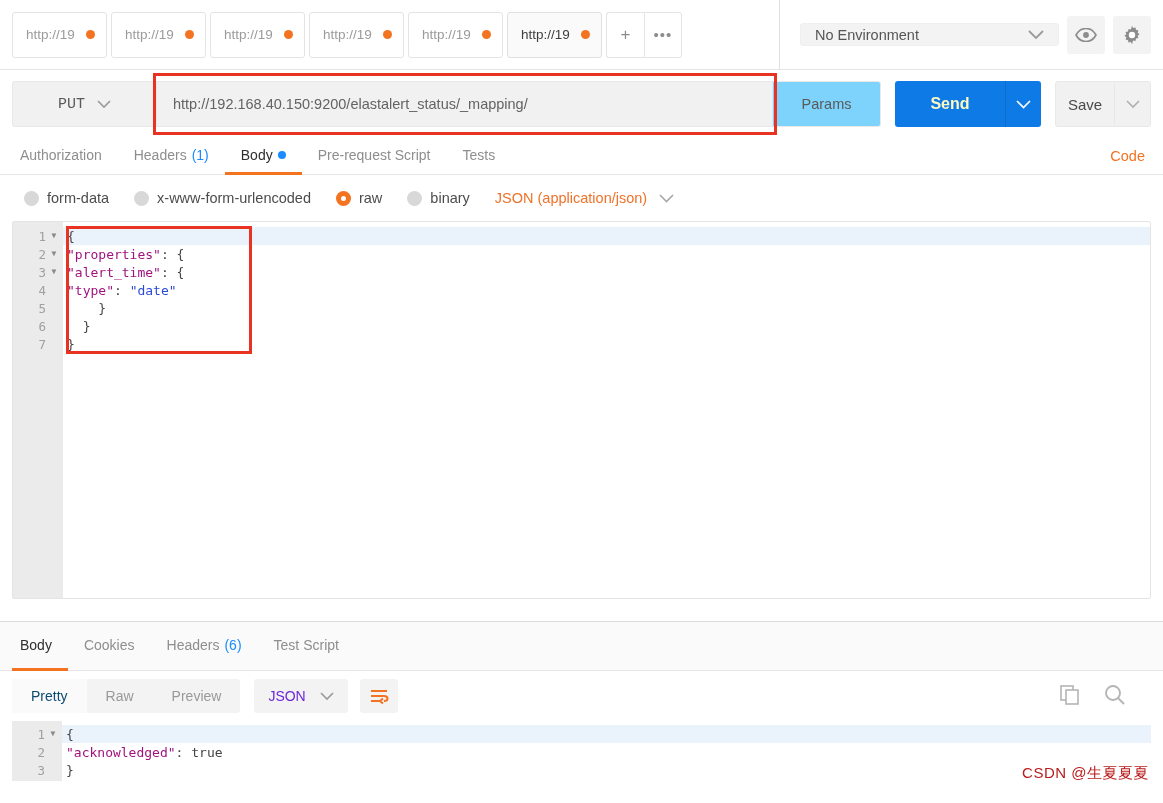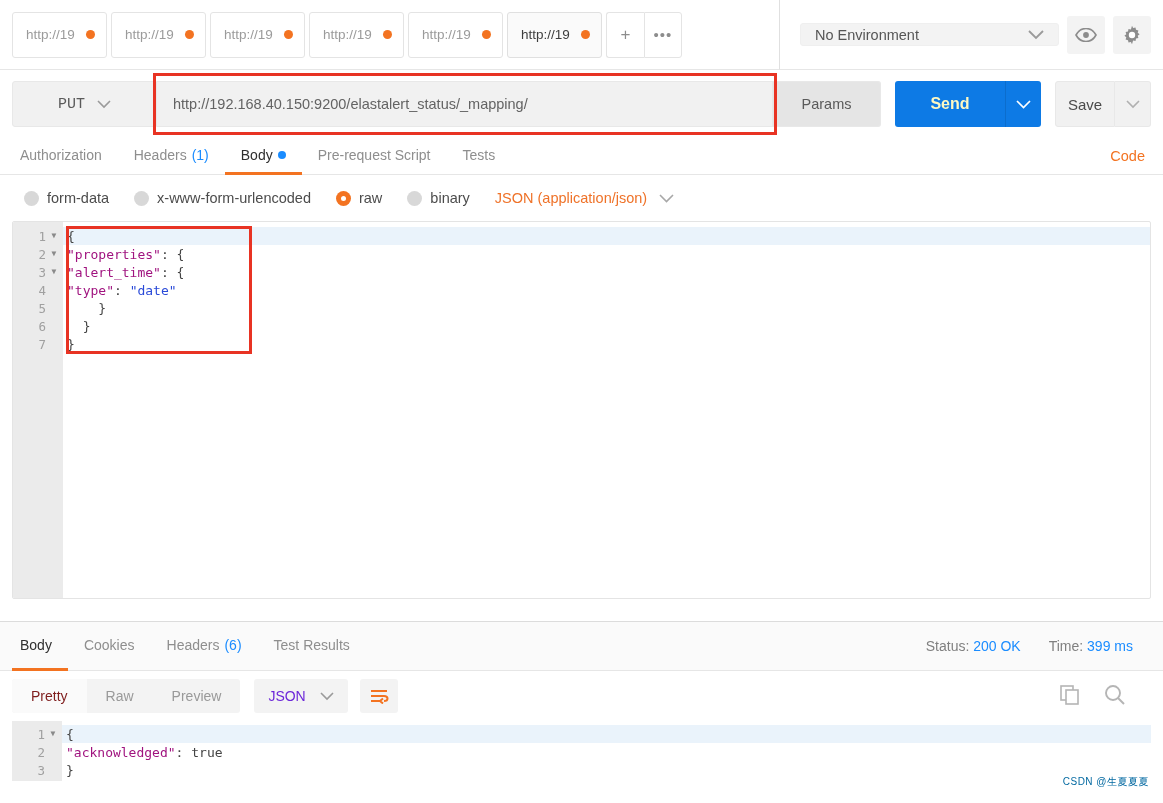--- a/index.html
+++ b/index.html
@@ -145,21 +145,21 @@
     color: #636363;
     cursor: text;
   }
   .redbox {
     position: absolute;
     border: 3px solid #e83323;
     pointer-events: none;
   }
   .params-btn {
     width: 108px; height: 46px;
-    background: #e5e5e5;
+    background: #7dd3fc;
     border: 1px solid #e8e8e8;
     border-left: none;
     border-radius: 0 3px 3px 0;
     display: flex; align-items: center; justify-content: center;
     font-size: 14.5px; color: #5a5a5a;
     cursor: pointer;
   }
   .send-group { display: flex; margin-left: 14px; }
   .send-btn {
     width: 110px; height: 46px;
@@ -347,21 +347,21 @@
     border-radius: 3px;
     overflow: hidden;
   }
   .seg div {
     display: flex; align-items: center; justify-content: center;
     padding: 0 19px;
     font-size: 14px;
     color: #999;
     cursor: pointer;
   }
-  .seg div.on { background: #fafafa; color: #7f1d1d; }
+  .seg div.on { background: #fafafa; color: #0c4a6e; }
   .fmt-select {
     height: 34px;
     margin-left: 14px;
     background: #f3f3f3;
     border-radius: 3px;
     display: flex; align-items: center; gap: 14px;
     padding: 0 14px;
     font-size: 14px; color: #6d28d9;
     cursor: pointer;
   }
@@ -375,23 +375,23 @@
   }
   .fmt-right { margin-left: auto; display: flex; align-items: center; gap: 22px; padding-right: 24px; }
 
   .resp-editor { display: flex; margin: 0 12px; background: #fff; height: 60px; position: relative;}
   .resp-gutter { width: 50px; flex: 0 0 50px; background: #ebebeb; padding-top: 4px; }
   .resp-code { flex: 1; padding-top: 4px; }
 
   .watermark {
     position: absolute;
     right: 14px;
-    bottom: 14px;
-    font-size: 10px;
-    color: #0369a1;
+    bottom: 20px;
+    font-size: 15px;
+    color: #b91c1c;
     letter-spacing: .5px;
   }
 </style>
 </head>
 <body>
 
 <div class="tabbar">
   <div class="tabbar-left">
     <div class="req-tab">
       <span>http://19</span>
@@ -582,31 +582,21 @@
     <span>Body</span>
   </div>
   <div class="rtab">
     <span>Cookies</span>
   </div>
   <div class="rtab">
     <span>Headers</span>
     <span class="cnt">(6)</span>
   </div>
   <div class="rtab">
-    <span>Test Results</span>
-  </div>
-  <div class="respbar-right">
-    <span>
-      <span>Status:</span>
-      <b>200 OK</b>
-    </span>
-    <span>
-      <span>Time:</span>
-      <b>399 ms</b>
-    </span>
+    <span>Test Script</span>
   </div>
 </div>
 
 <div class="fmt-row">
   <div class="seg">
     <div class="on">
       <span>Pretty</span>
     </div>
     <div>
       <span>Raw</span>

